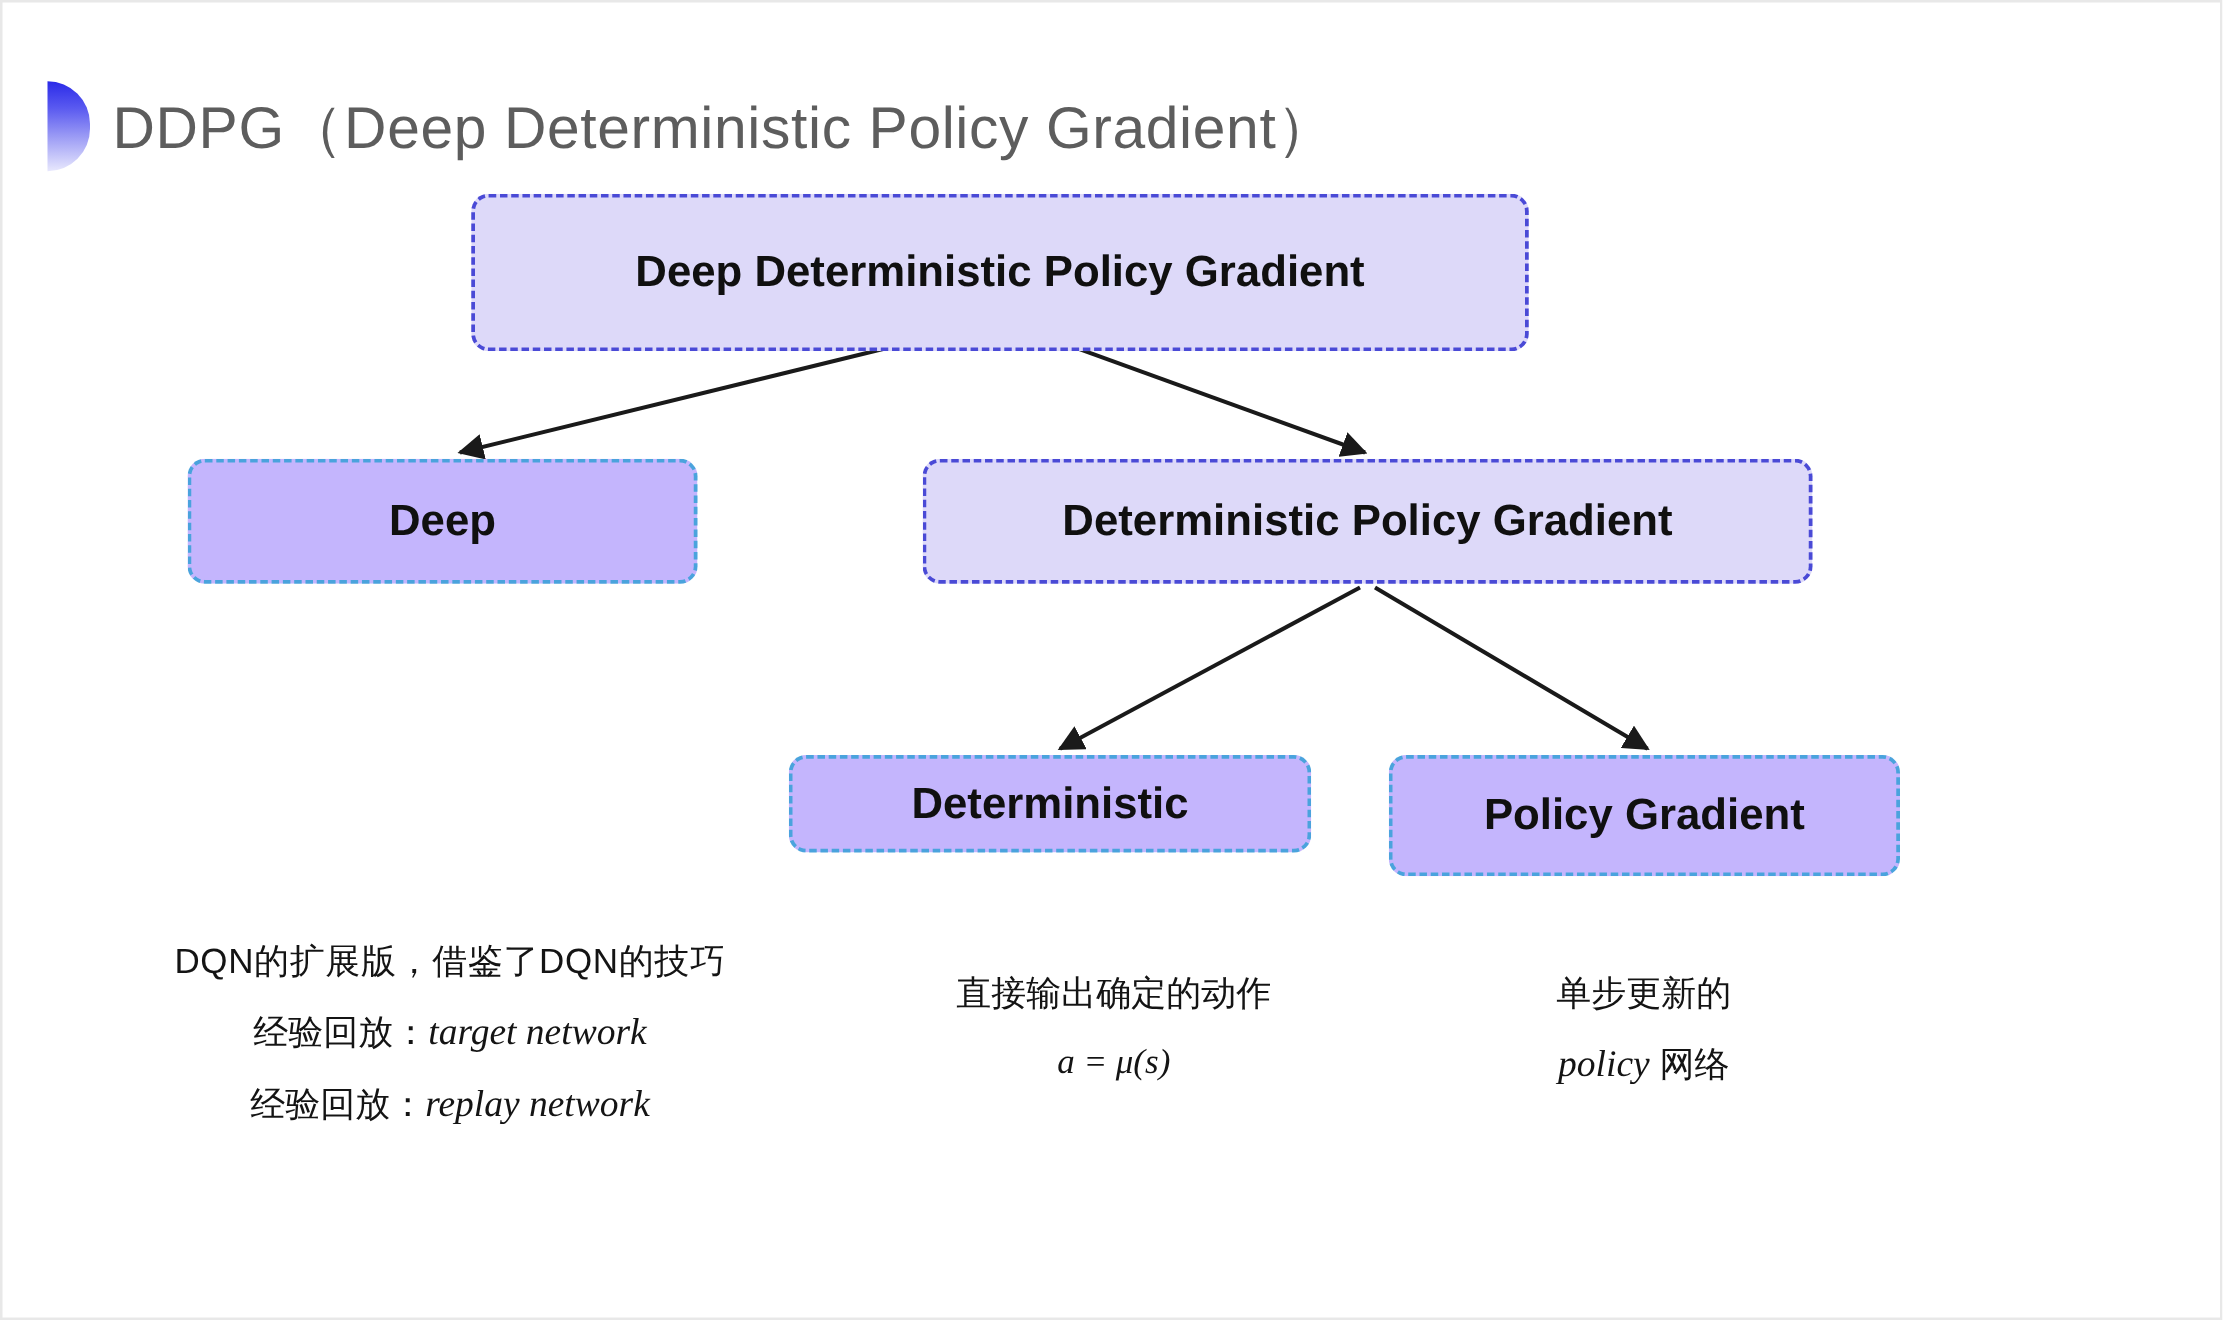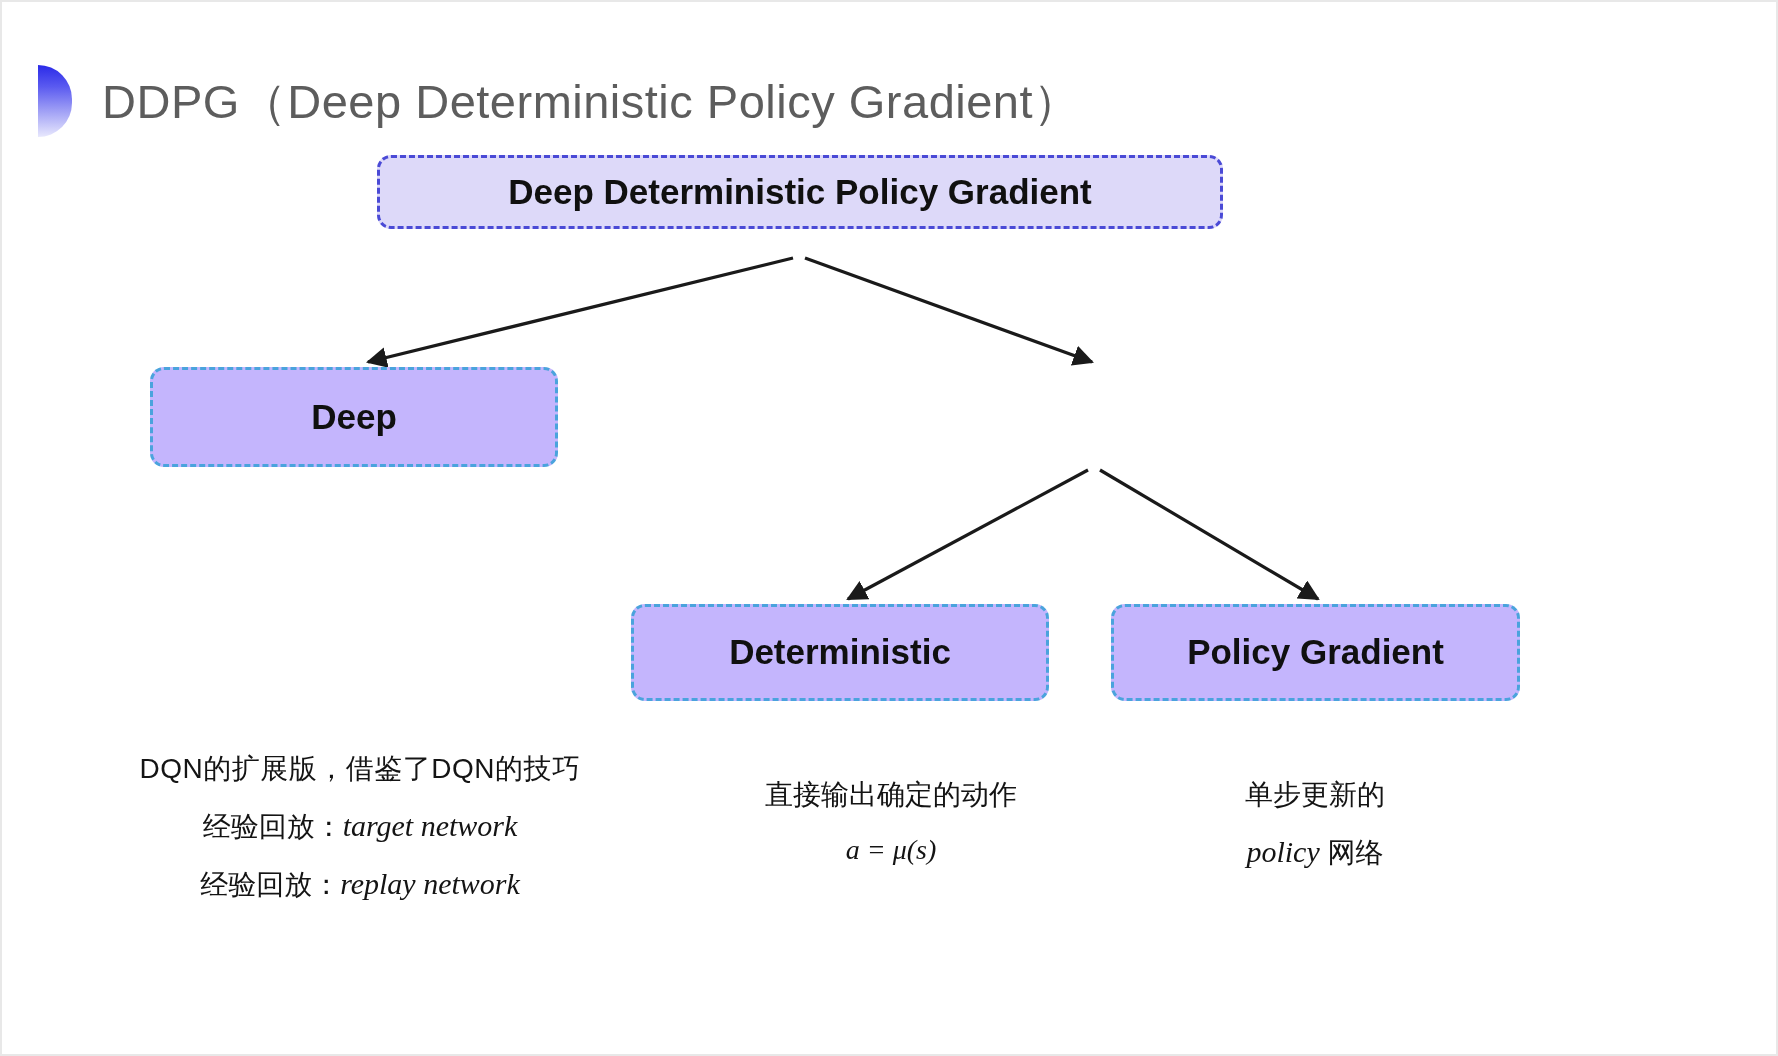--- a/index.html
+++ b/index.html
@@ -22,21 +22,21 @@
     position:absolute; left:38px; top:62px;
     display:flex; align-items:center; height:78px;
   }
   #title-decor{
     width:34px; height:72px;
     border-radius:0 36px 36px 0;
     background:linear-gradient(180deg,#2a2ae8 0%,#5a5af0 30%,#9c9cf5 62%,#e8e8fd 100%);
     flex:0 0 auto;
   }
   #page-title{
-    margin-left:30px;
+    margin-left:18px;
     font-size:47px;
     font-weight:400;
     color:#5d5d5d;
     letter-spacing:0.5px;
     white-space:nowrap;
     line-height:1;
   }
 
   
   #diagram{
@@ -63,24 +63,24 @@
     background:#c4b5fd;
     border:3px dashed #4aa3dd;
   }
   .node-label{
     font-size:35px;
     font-weight:600;
     color:#101010;
   }
 
   
-  #node-root   { left:377px; top:155px; width:846px; height:74px; }
+  #node-root   { left:377px; top:155px; width:846px; height:126px; }
   #node-deep   { left:150px; top:367px; width:408px; height:100px; }
   #node-dpg    { left:738px; top:367px; width:712px; height:100px; }
-  #node-det    { left:631px; top:604px; width:418px; height:97px;  }
+  #node-det    { left:631px; top:604px; width:418px; height:78px;  }
   #node-pg     { left:1111px; top:604px; width:409px; height:97px; }
 
   
   .annot{
     position:absolute;
     text-align:center;
     color:#141414;
   }
   .annot-line{
     font-size:28px;
@@ -134,20 +134,23 @@
   </svg>
 
   <div class="node node-purple" id="node-root">
     <span class="node-label">Deep Deterministic Policy Gradient</span>
   </div>
 
   <div class="node node-cyan" id="node-deep">
     <span class="node-label">Deep</span>
   </div>
 
+  <div class="node node-purple" id="node-dpg">
+    <span class="node-label">Deterministic Policy Gradient</span>
+  </div>
 
   <div class="node node-cyan" id="node-det">
     <span class="node-label">Deterministic</span>
   </div>
 
   <div class="node node-cyan" id="node-pg">
     <span class="node-label">Policy Gradient</span>
   </div>
 
 </div>

